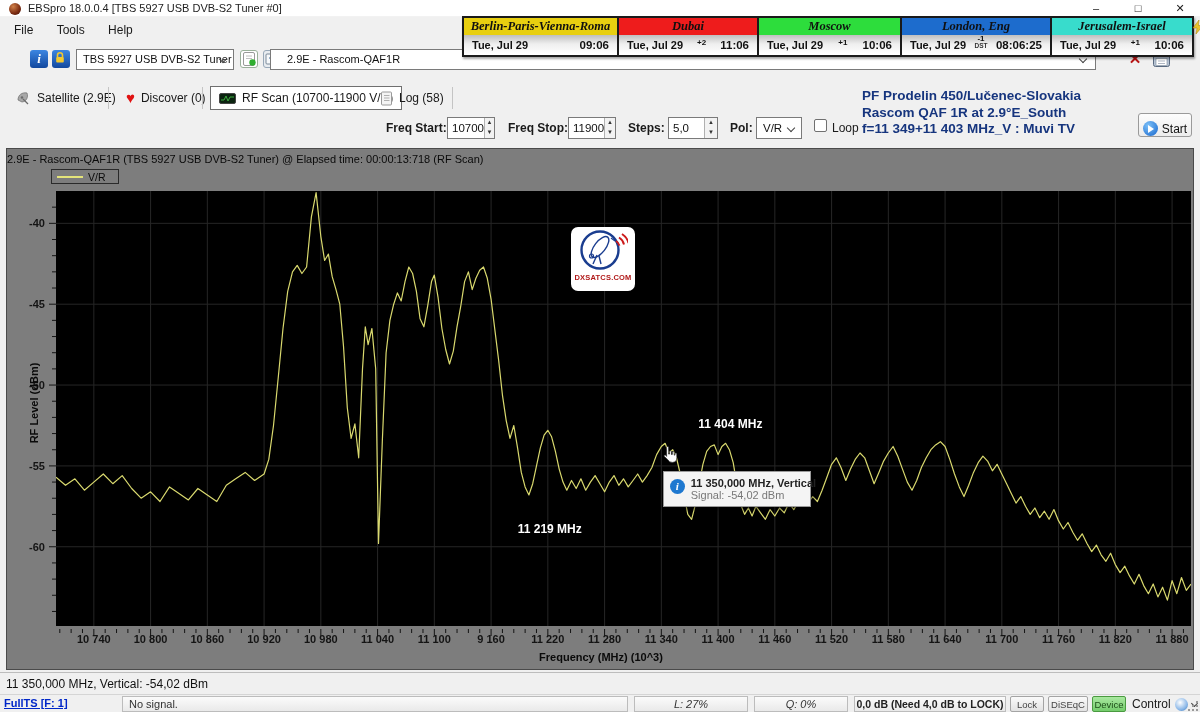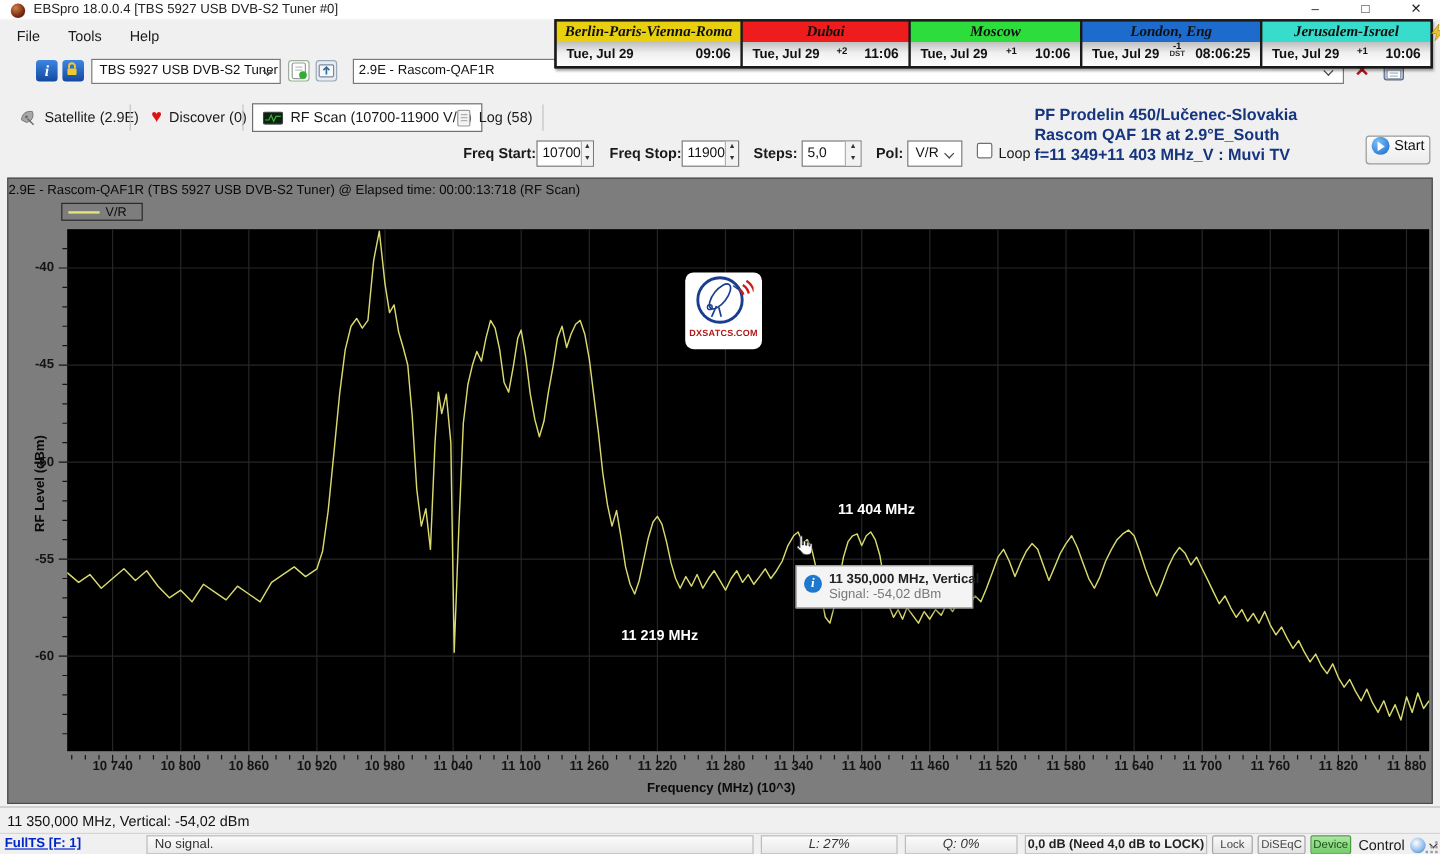--- a/index.html
+++ b/index.html
@@ -24,22 +24,22 @@
   .tb-btn{position:absolute;top:6px;width:18px;height:18px;border-radius:3px}
   #info-btn{left:30px;background:linear-gradient(#3c86e2,#12489e);color:#fff;
     font-family:"Liberation Serif",serif;font-style:italic;font-weight:bold;text-align:center;line-height:17px;font-size:13px}
   #lock-btn{left:52px;background:linear-gradient(#3c86e2,#12489e)}
   #tuner-select{position:absolute;left:76px;top:5px;width:158px;height:21px;background:#fff;border:1px solid #7a7a7a;
     font-size:11px;line-height:19px;padding-left:6px;color:#111;white-space:nowrap;overflow:hidden}
   .chev{display:inline-block;width:6px;height:6px;border-right:1px solid #444;border-bottom:1px solid #444;transform:rotate(45deg)}
   #tuner-select .chev{position:absolute;right:7px;top:6px}
   #note-btn{left:240px;background:#fff;border:1px solid #9ab09a}
   #import-btn{left:263px;background:#e8ecf0;border:1px solid #98a8b8}
-  #tp-combo{position:absolute;left:294px;top:5px;width:826px;height:21px;background:#fff;border:1px solid #7a7a7a;
-    font-size:11px;line-height:19px;padding-left:4px;color:#111}
+  #tp-combo{position:absolute;left:270px;top:5px;width:826px;height:21px;background:#fff;border:1px solid #7a7a7a;
+    font-size:11px;line-height:19px;padding-left:16px;color:#111}
   #tp-combo .chev{position:absolute;right:9px;top:6px}
   #delete-btn{left:1124px;top:7px;color:#b81414;font-weight:bold;font-size:15px;line-height:16px;text-align:center;width:22px}
   #save-btn{left:1152px;top:5px;width:21px;height:21px}
 
   
   #clock-panel{position:absolute;left:462px;top:16px;height:41px;display:flex;z-index:30;
     border:2px solid #1a1a1a;background:#1a1a1a;box-shadow:1px 2px 2px rgba(0,0,0,.35)}
   .clock{display:flex;flex-direction:column;border-right:2px solid #1a1a1a}
   .clock:last-child{border-right:none}
   .clock-head{height:17px;text-align:center;font-family:"Liberation Serif",serif;font-style:italic;font-weight:bold;
@@ -68,21 +68,21 @@
   .spin-val{flex:1;font-size:11.5px;line-height:20px;padding-left:4px}
   .spin-btns{width:13px;border-left:1px solid #b0b0b0;display:flex;flex-direction:column}
   .spin-btns span{flex:1;font-size:6px;line-height:9px;text-align:center;color:#333;background:#f2f2f2}
   #pol-select{position:absolute;top:5px;height:22px;background:#fff;border:1px solid #7a7a7a;font-size:11.5px;line-height:20px;padding-left:6px}
   #pol-select .chev{position:absolute;right:7px;top:7px}
   #loop-box{position:absolute;top:7px;width:13px;height:13px;background:#fff;border:1px solid #707070;border-radius:2px}
   #loop-label{position:absolute;top:9px;font-size:12px;color:#1a1a1a}
 
   #info-panel{position:absolute;left:862px;top:88px;width:290px;color:#16357e;font-weight:bold;font-size:13.5px;line-height:16.5px;z-index:5}
   #start-btn{position:absolute;left:1138px;top:113px;width:54px;height:24px;background:linear-gradient(#fdfdfd,#ececec);
-    border:1px solid #9a9a9a;border-radius:3px;display:flex;align-items:flex-start;justify-content:center;gap:4px;font-size:12px}
+    border:1px solid #9a9a9a;border-radius:3px;display:flex;align-items:flex-end;justify-content:center;gap:4px;font-size:12px}
   #play-icon{width:15px;height:15px;border-radius:50%;background:radial-gradient(circle at 35% 30%,#7cc0f8,#1565cc);position:relative}
   #play-icon:before{content:"";position:absolute;left:5px;top:3.5px;border-left:6px solid #fff;border-top:4px solid transparent;border-bottom:4px solid transparent}
 
   
   #chart-panel{position:absolute;left:6px;top:148px;width:1188px;height:522px;background:#7d7d7d;border:1px solid #4a4a4a}
   #chart-title{position:absolute;left:0;top:4px;width:100%;text-align:left;font-size:11px;font-weight:normal;color:#0a0a0a}
   #legend{position:absolute;left:44px;top:20px;width:68px;height:15px;border:1px solid #2a2a2a;display:flex;align-items:center;gap:5px;padding:0 5px}
   #legend .swatch{width:26px;height:2px;background:#e4e47a}
   #legend .legend-label{font-size:10.5px;color:#0a0a0a}
   #plot{position:absolute;left:49px;top:42px;width:1135px;height:435px;background:#000;z-index:1}
@@ -497,21 +497,21 @@
         <line x1="4" x2="8" y1="420.446096654275" y2="420.446096654275" stroke="#141414" stroke-width="1"></line>
       </svg></div>
   <div id="x-labels">
       <div class="x-tick-label" style="left: 86.8333px;">10 740</div>
       <div class="x-tick-label" style="left: 143.583px;">10 800</div>
       <div class="x-tick-label" style="left: 200.333px;">10 860</div>
       <div class="x-tick-label" style="left: 257.083px;">10 920</div>
       <div class="x-tick-label" style="left: 313.833px;">10 980</div>
       <div class="x-tick-label" style="left: 370.583px;">11 040</div>
       <div class="x-tick-label" style="left: 427.333px;">11 100</div>
-      <div class="x-tick-label" style="left: 484.083px;">11 260</div>
+      <div class="x-tick-label" style="left: 484.083px;">9 160</div>
       <div class="x-tick-label" style="left: 540.833px;">11 220</div>
       <div class="x-tick-label" style="left: 597.583px;">11 280</div>
       <div class="x-tick-label" style="left: 654.333px; text-align: right;">11 340</div>
       <div class="x-tick-label" style="left: 711.083px;">11 400</div>
       <div class="x-tick-label" style="left: 767.833px;">11 460</div>
       <div class="x-tick-label" style="left: 824.583px;">11 520</div>
       <div class="x-tick-label" style="left: 881.333px;">11 580</div>
       <div class="x-tick-label" style="left: 938.083px;">11 640</div>
       <div class="x-tick-label" style="left: 994.833px;">11 700</div>
       <div class="x-tick-label" style="left: 1051.58px;">11 760</div>

